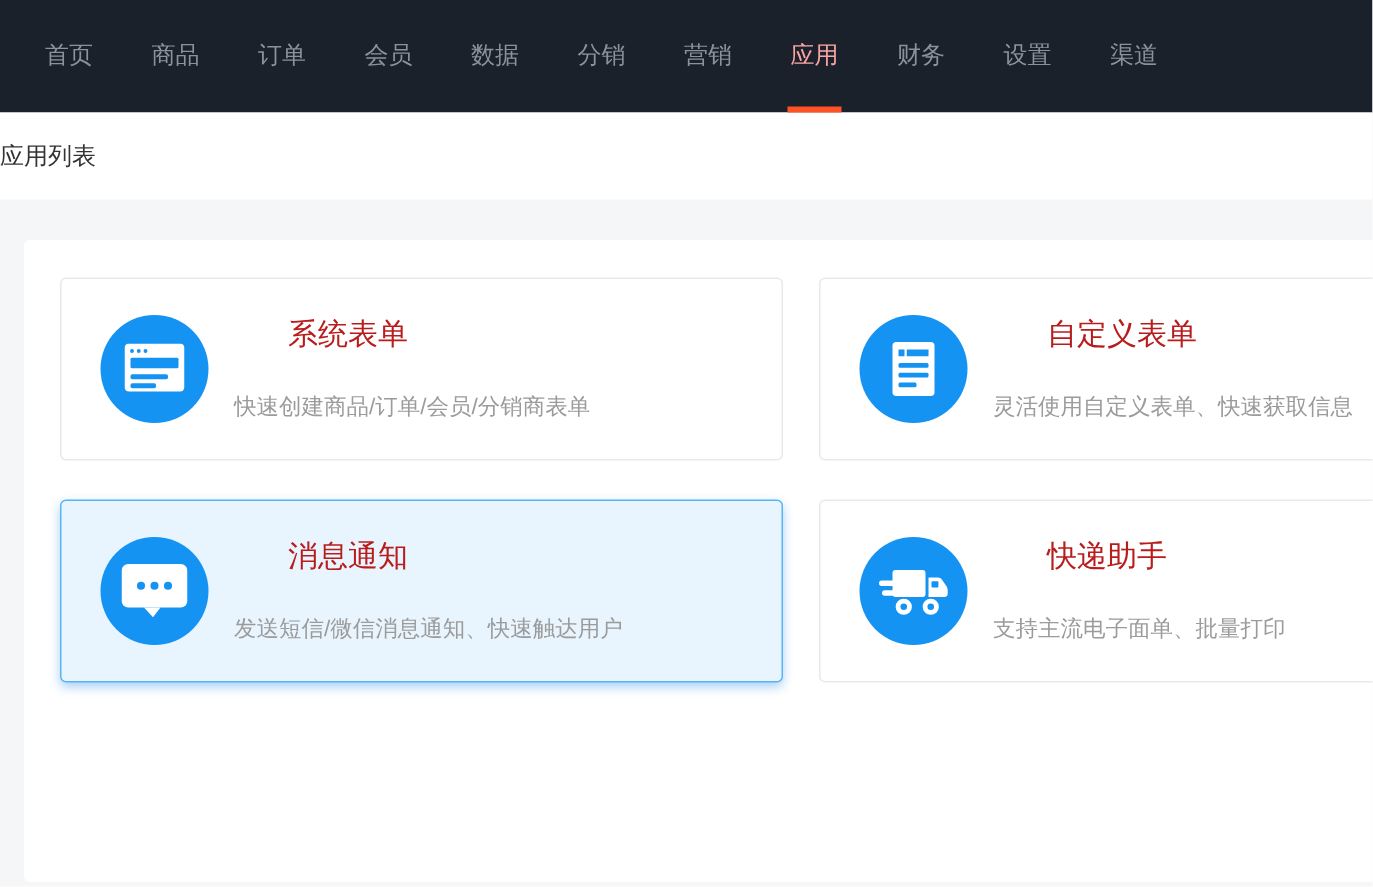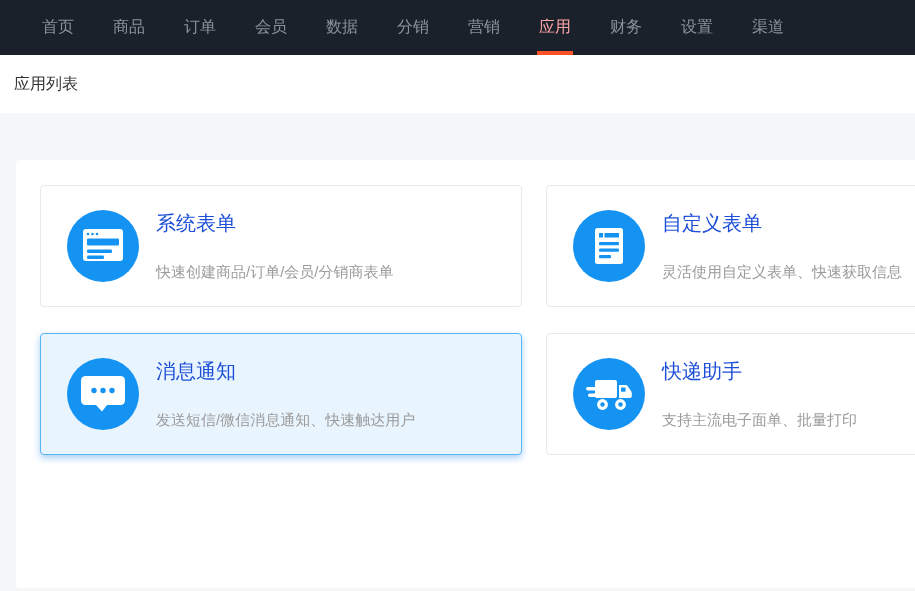--- a/index.html
+++ b/index.html
@@ -5,25 +5,25 @@
   * { margin:0; padding:0; box-sizing:border-box; }
   html,body { width:915px; height:591px; overflow:hidden; }
   body {
     position:relative;
     background:#f5f6f7;
     font-family:"Liberation Sans","DejaVu Sans",sans-serif;
   }
 
   
   .topnav {
-    height:55px;
+    height:75px;
     background:#1b212b;
     display:flex;
     align-items:stretch;
-    padding-left:42px;
+    padding-left:30px;
   }
   .nav-item {
     position:relative;
     display:flex;
     align-items:center;
     justify-content:center;
     min-width:32px;
     margin-right:39px;
     color:#8b929c;
     font-size:16px;
@@ -40,21 +40,20 @@
     height:4px;
     background:#ff5126;
   }
 
   
   .subheader {
     height:58px;
     background:#ffffff;
     display:flex;
     align-items:center;
-    padding-left:14px;
     font-size:16px;
     color:#333333;
   }
 
   
   .panel {
     position:absolute;
     left:16px;
     top:160px;
     width:1062px;
@@ -88,21 +87,21 @@
     width:72px;
     height:72px;
     border-radius:50%;
     background:#1593f3;
     display:flex;
     align-items:center;
     justify-content:center;
     flex-shrink:0;
   }
   .card-text { margin-left:17px; }
-  .card-title { font-size:20px; color:#1d4ed8; line-height:1.3; }
+  .card-title { font-size:20px; color:#b91c1c; line-height:1.3;margin-left:36px; }
   .card-desc  { font-size:15px; color:#9b9b9b; margin-top:26px; line-height:1.3; }
 </style>
 </head>
 <body>
 
 <nav class="topnav">
   <div class="nav-item">首页</div>
   <div class="nav-item">商品</div>
   <div class="nav-item">订单</div>
   <div class="nav-item">会员</div>

